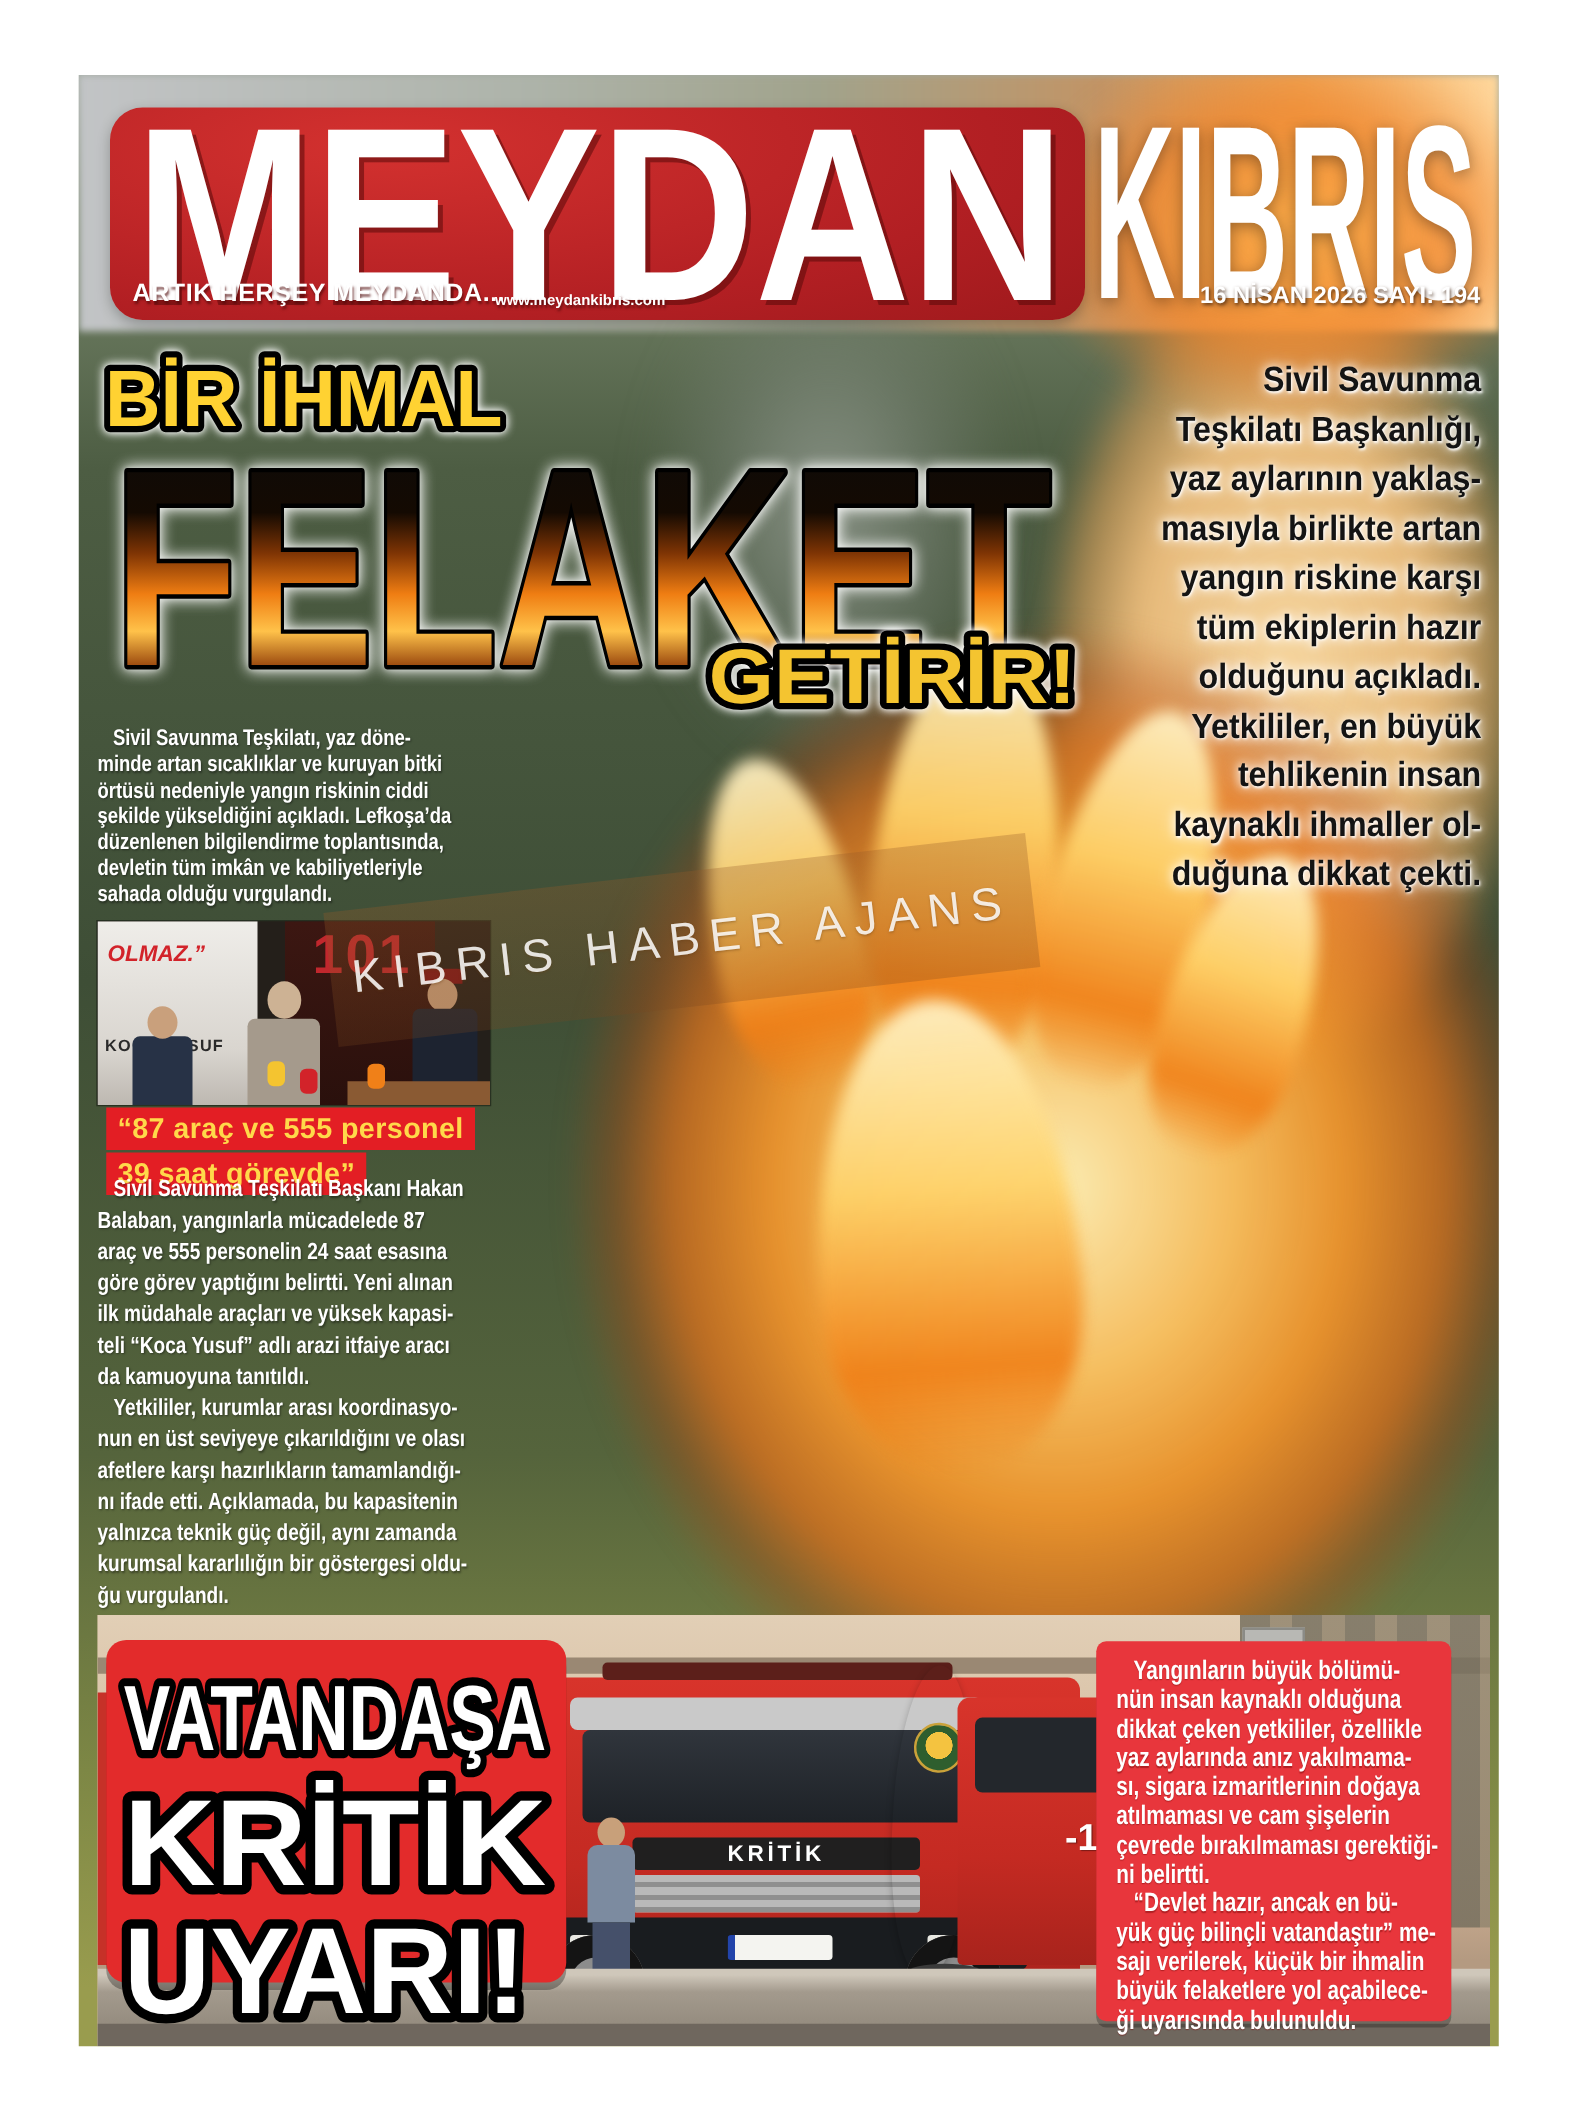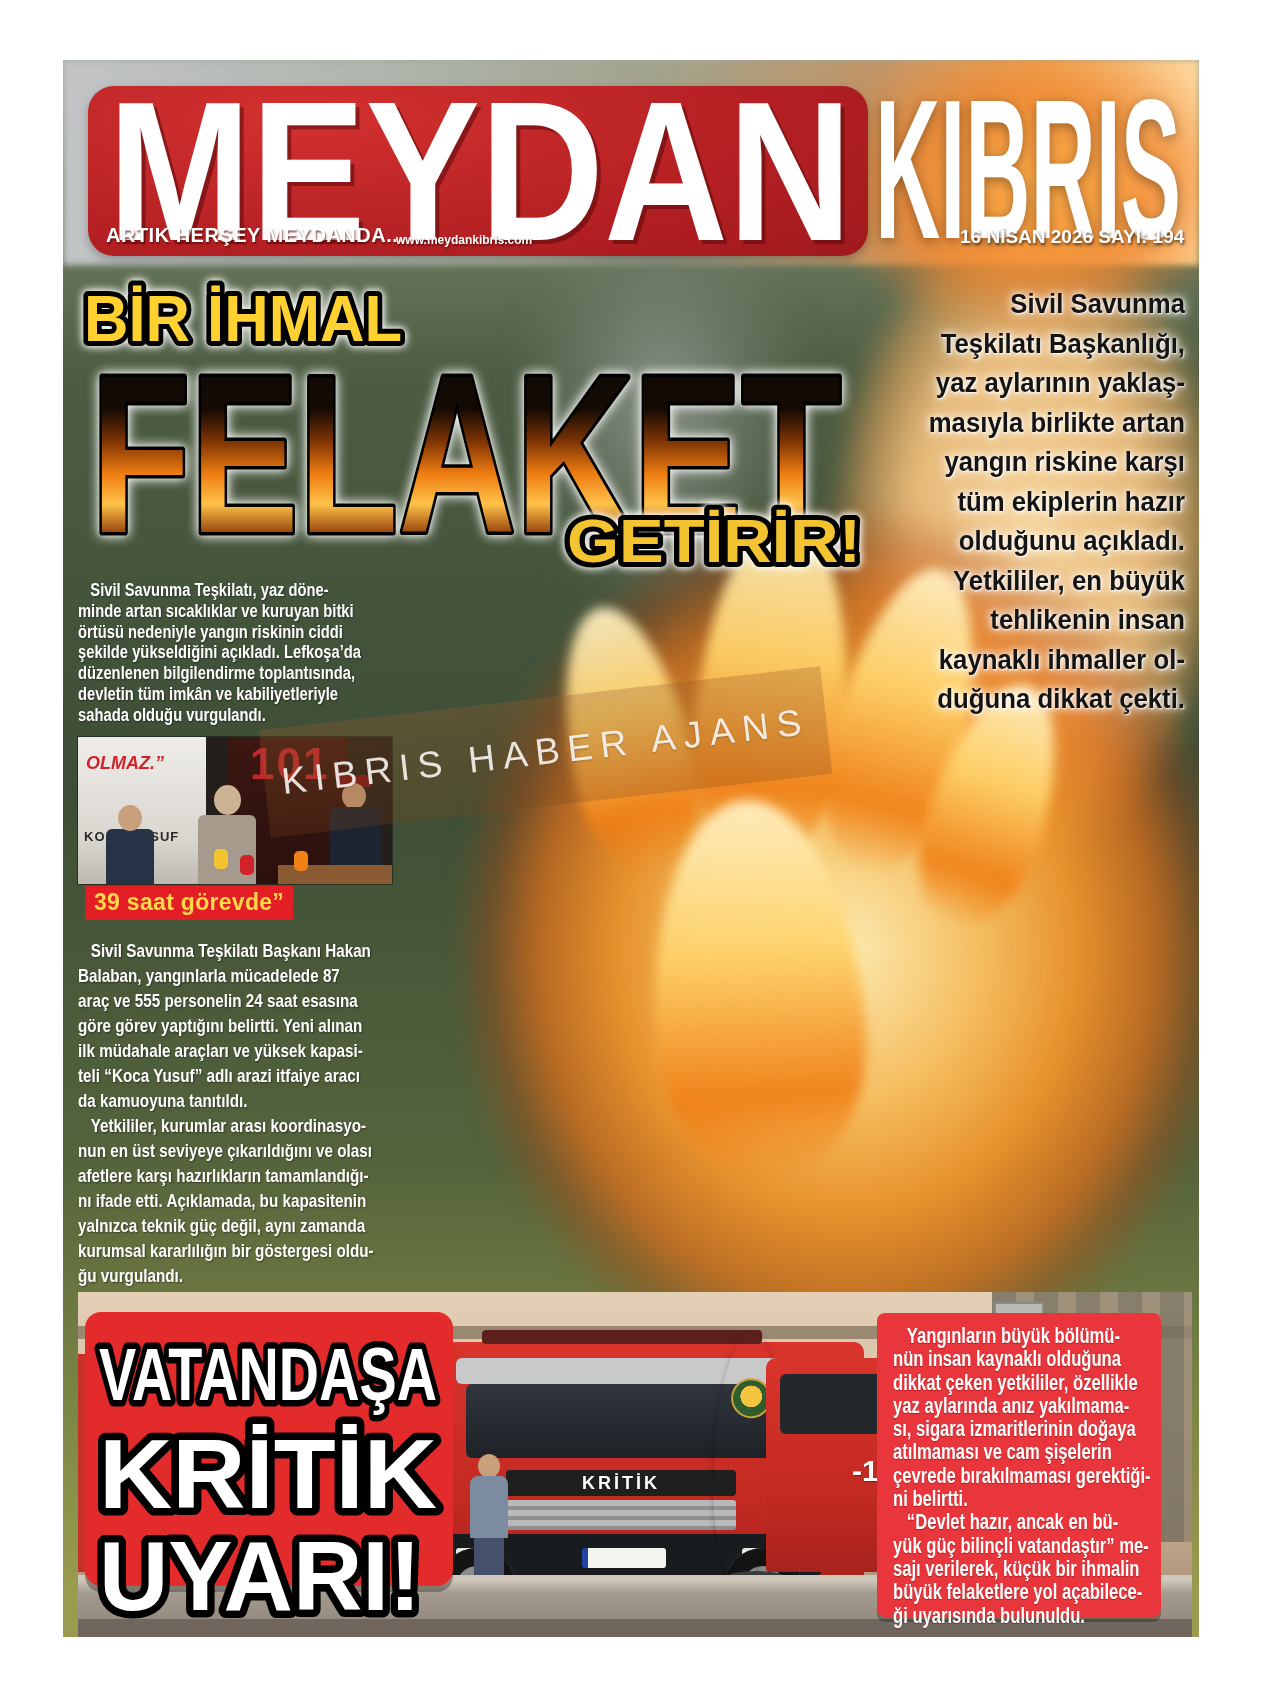--- a/index.html
+++ b/index.html
@@ -251,20 +251,21 @@
       <div class="mic" style="left:136px;top:112px;background:#f4c430;"></div>
       <div class="mic" style="left:162px;top:118px;background:#d2232a;"></div>
       <div class="mic" style="left:216px;top:114px;background:#f08018;"></div>
     </div>
 
     <div class="abs wm">
       <div class="wm-text">KIBRIS HABER AJANS</div>
     </div>
 
     <div class="abs quote">
+      <span>“87 araç ve 555 personel</span>
       <span>39 saat görevde”</span>
     </div>
     <div class="abs bodytxt">   Sivil Savunma Teşkilatı Başkanı Hakan
 Balaban, yangınlarla mücadelede 87
 araç ve 555 personelin 24 saat esasına
 göre görev yaptığını belirtti. Yeni alınan
 ilk müdahale araçları ve yüksek kapasi-
 teli “Koca Yusuf” adlı arazi itfaiye aracı
 da kamuoyuna tanıtıldı.
    Yetkililer, kurumlar arası koordinasyo-

